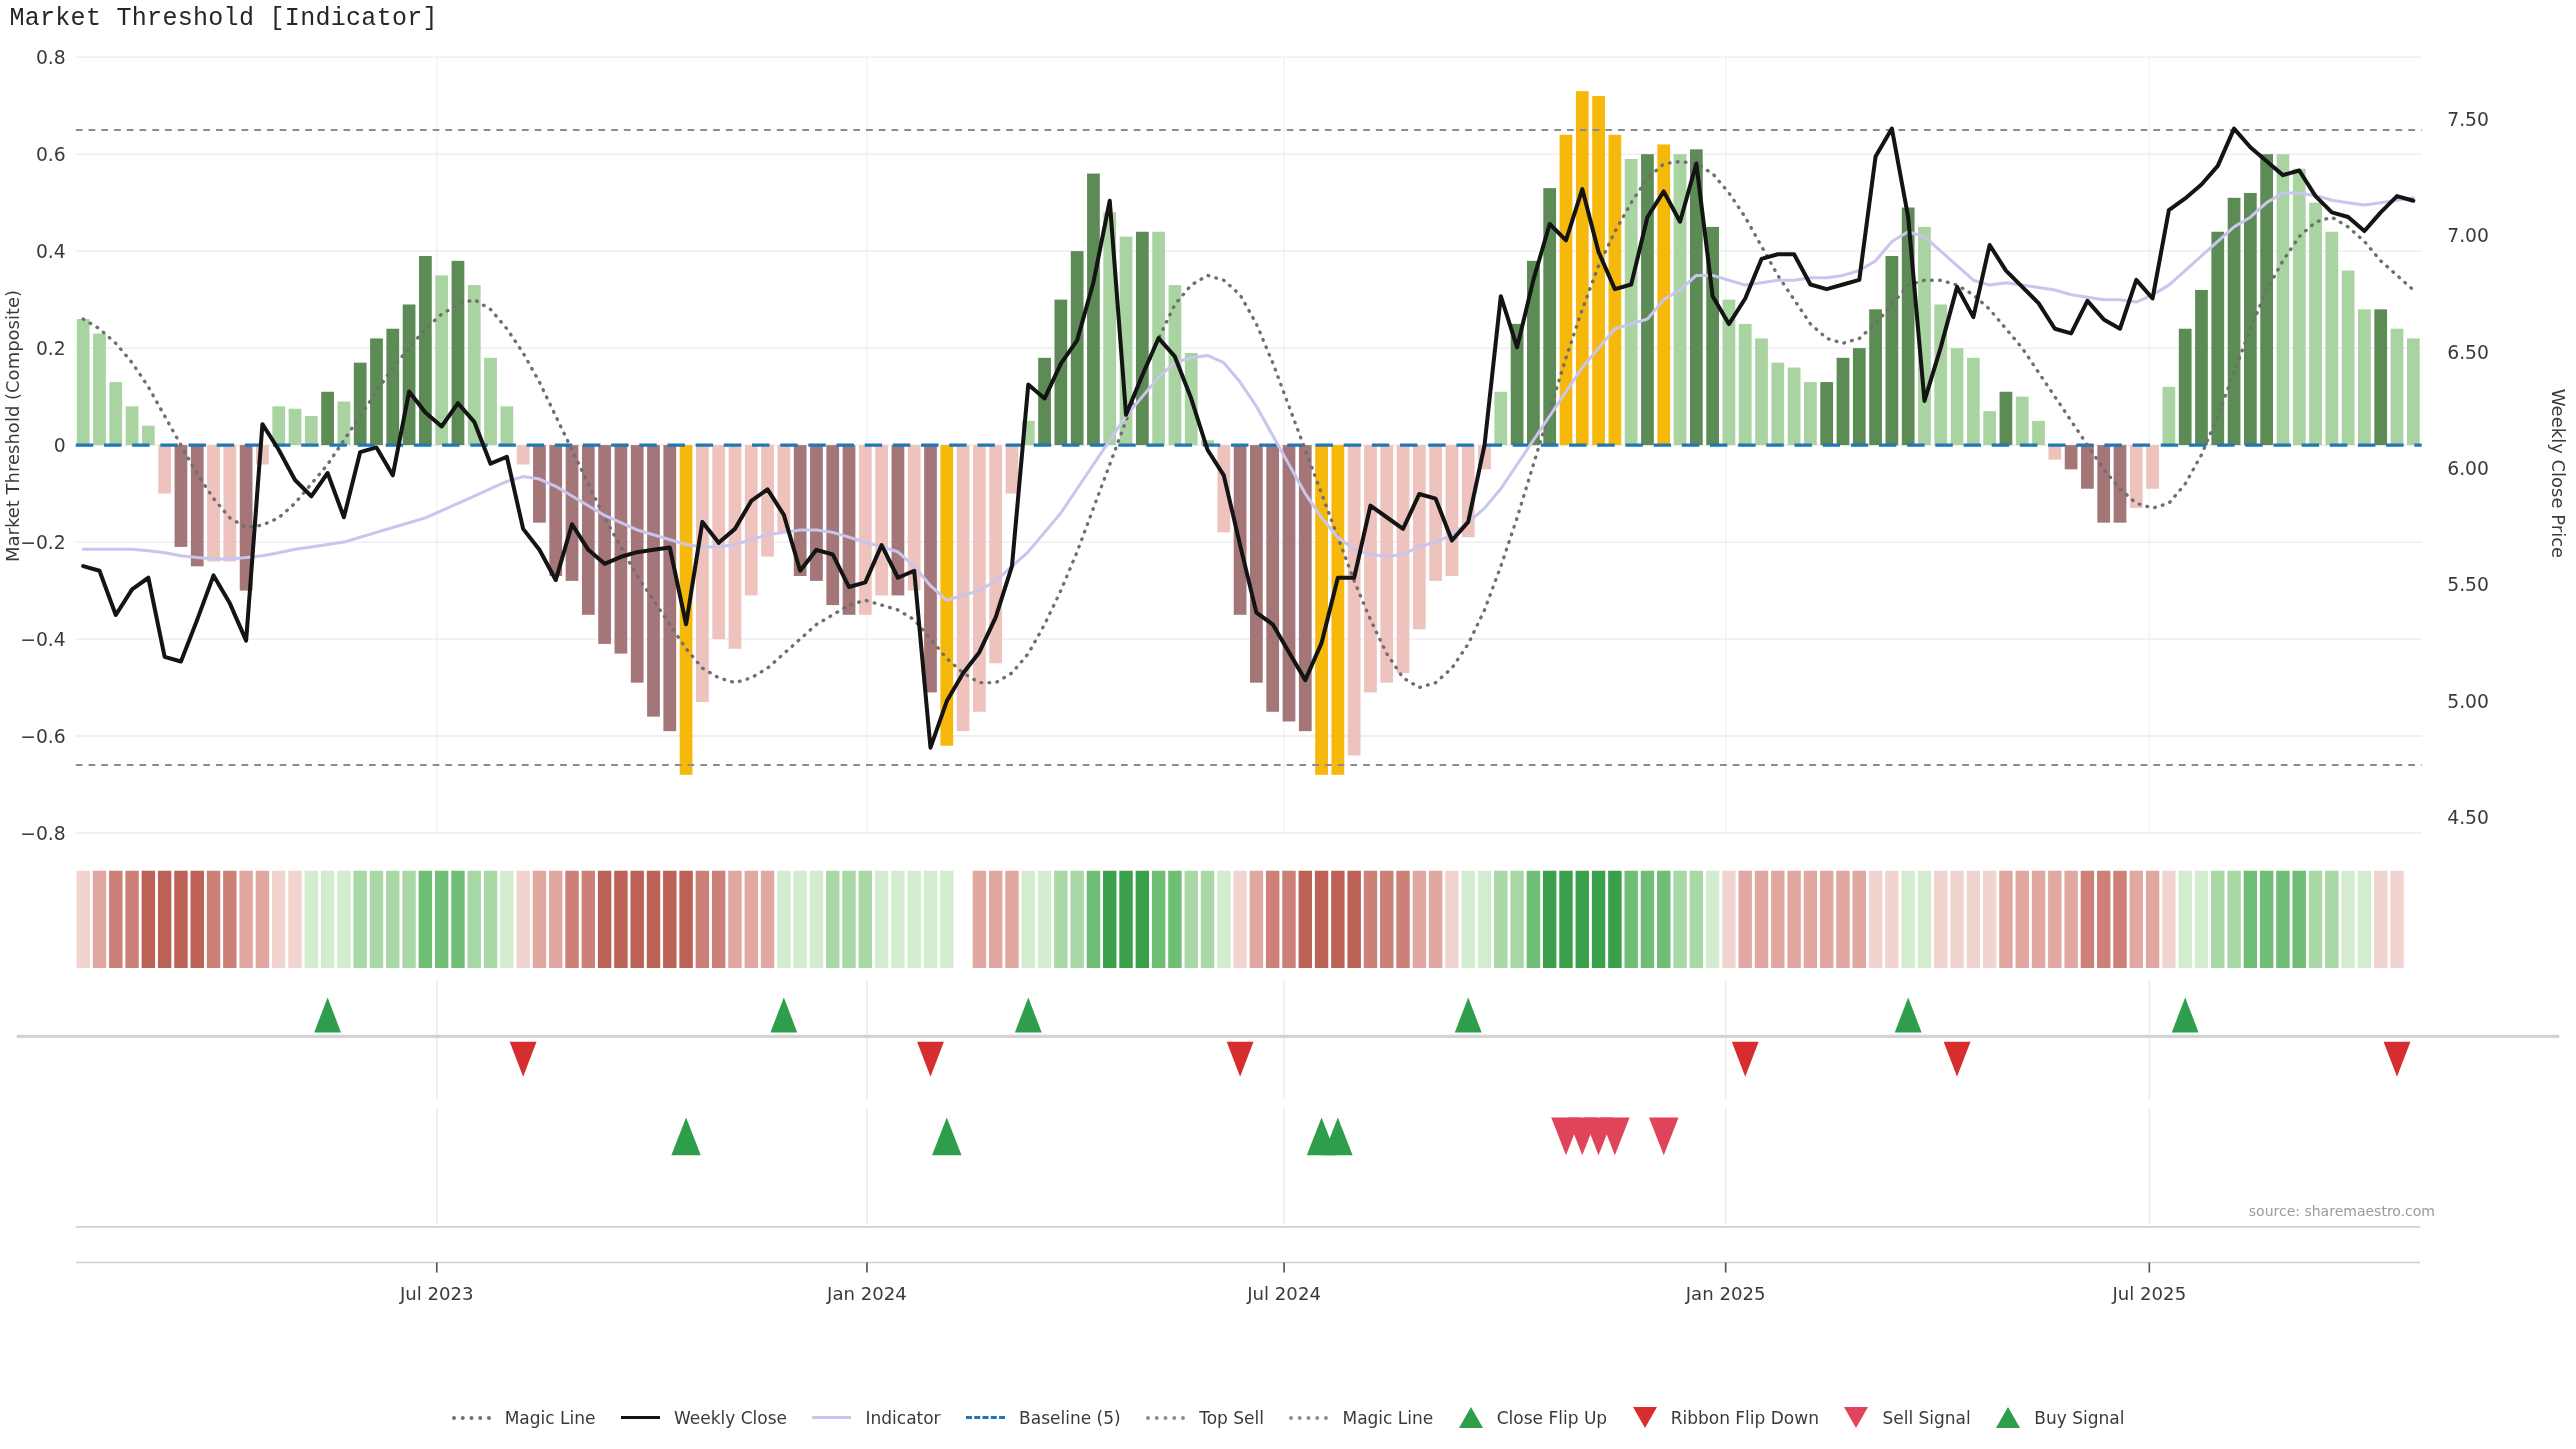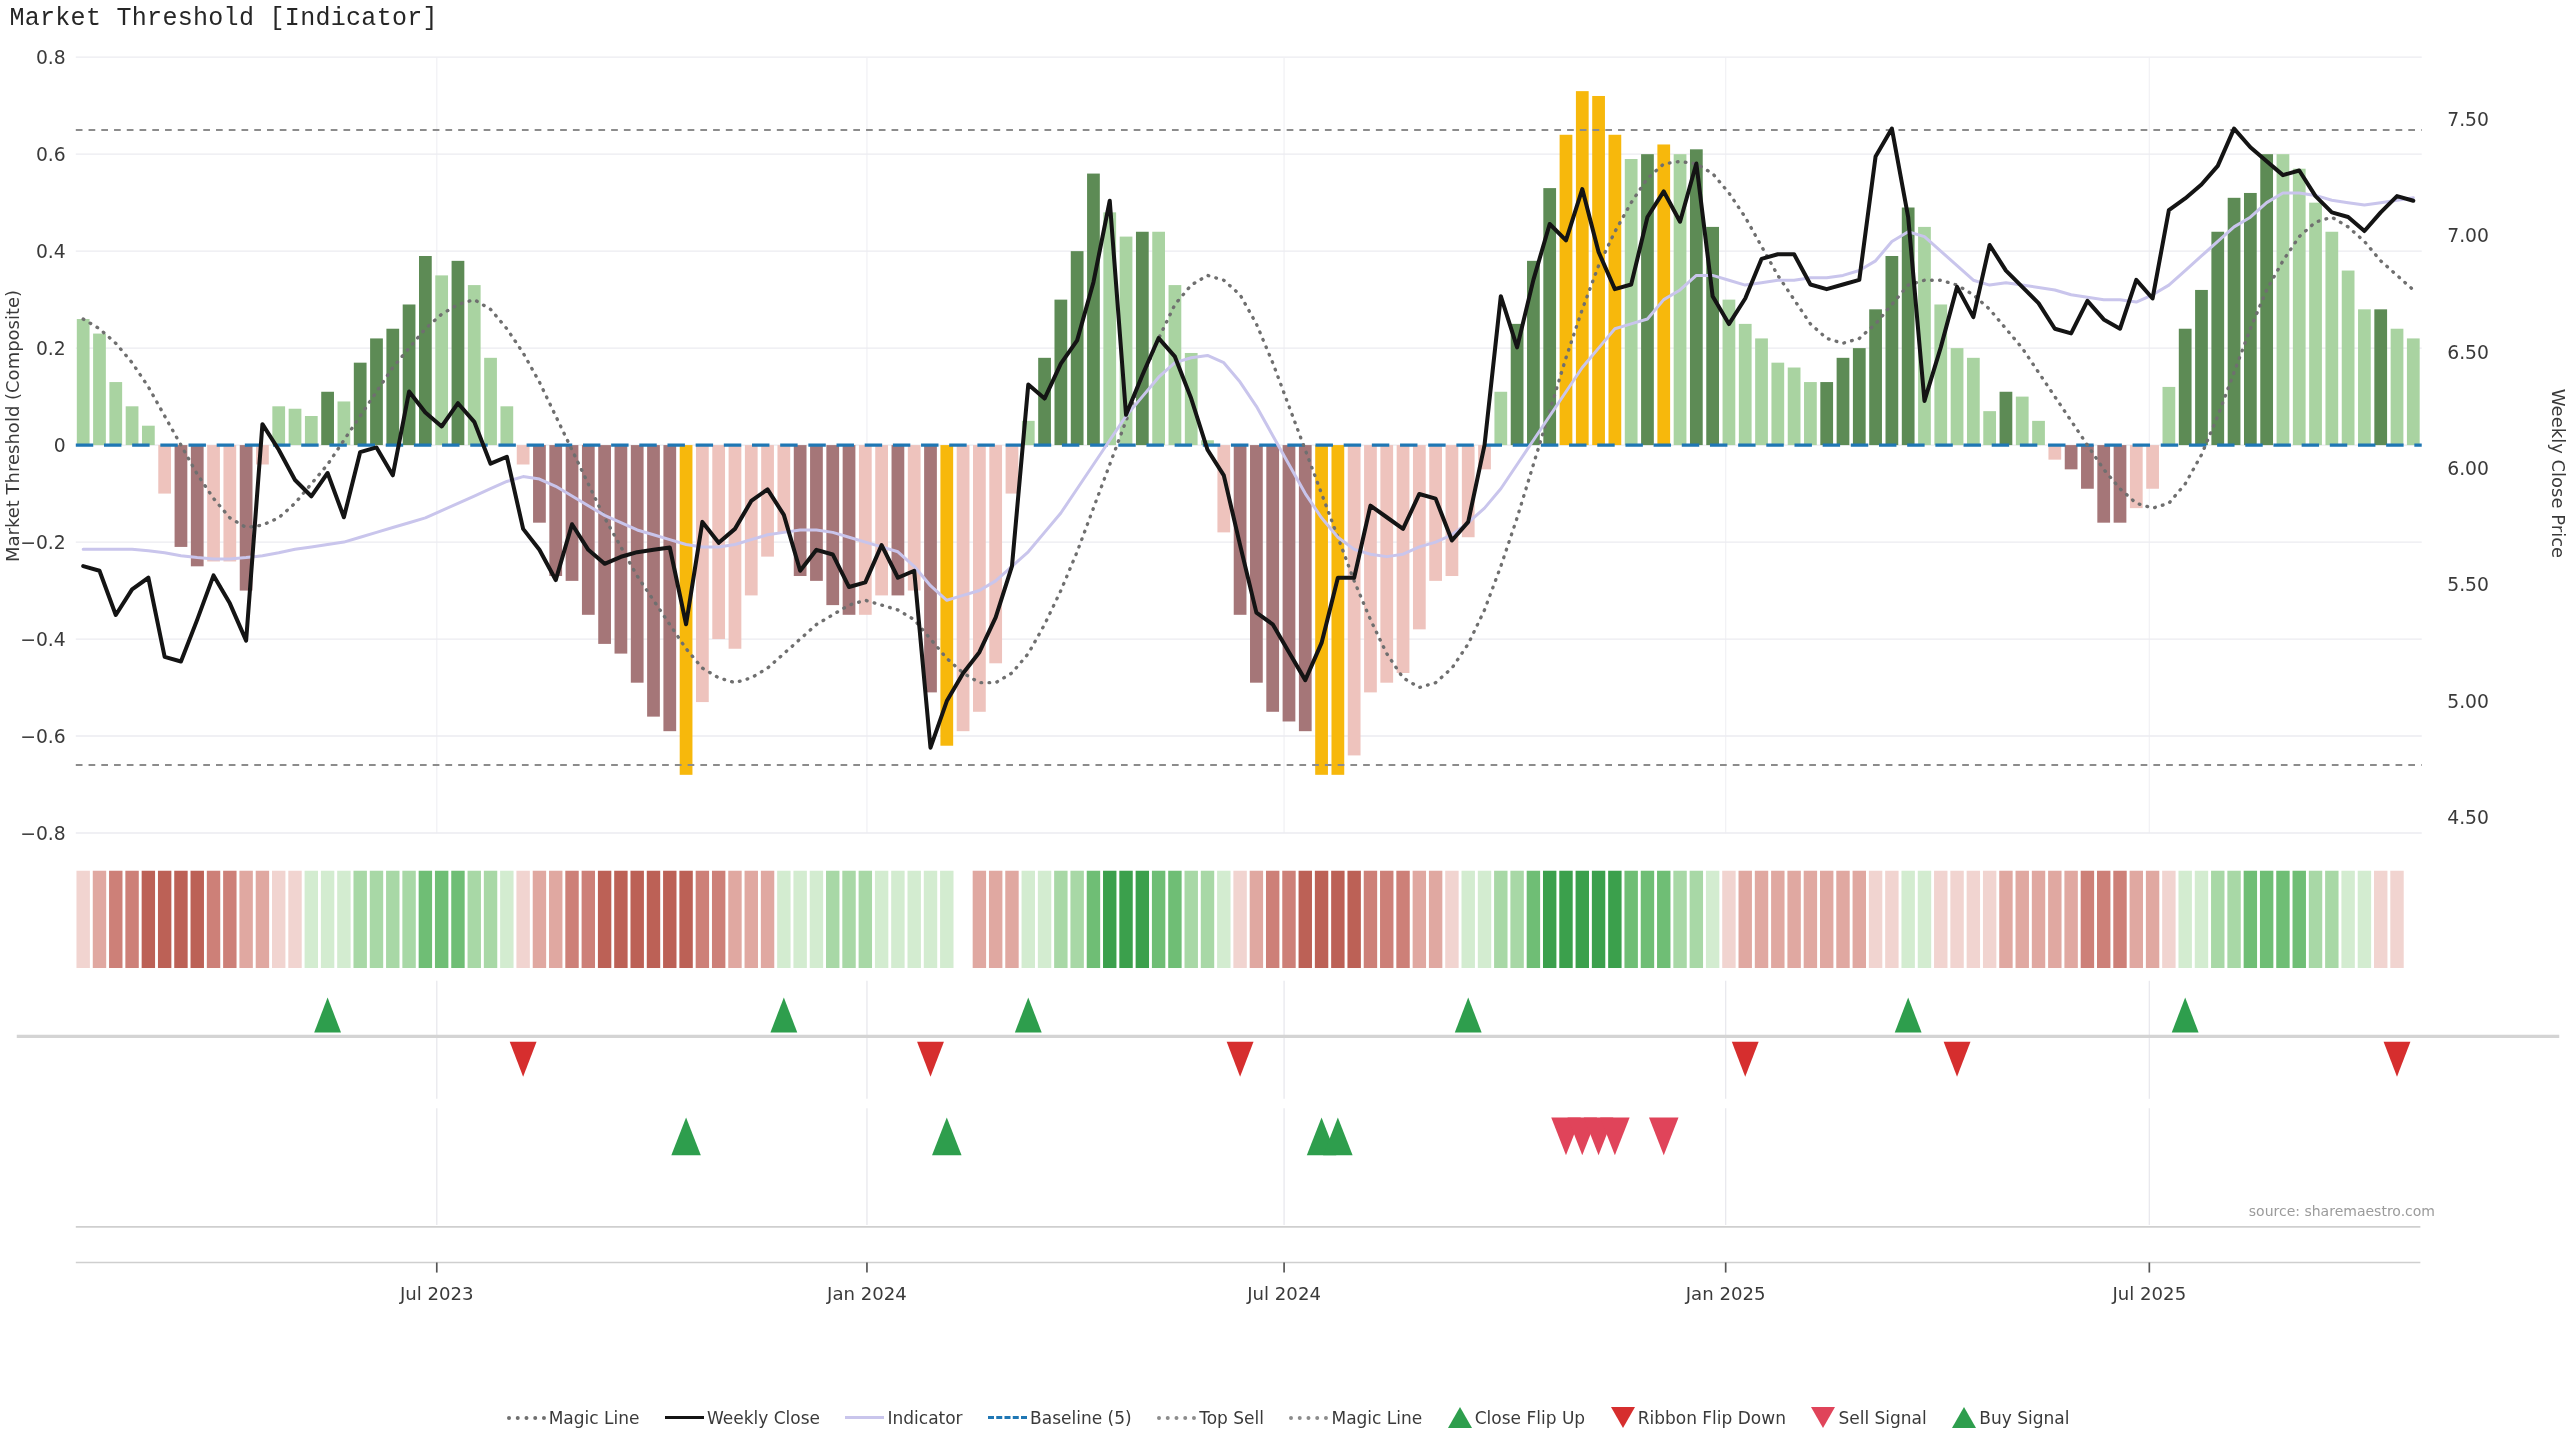--- a/index.html
+++ b/index.html
@@ -5,21 +5,21 @@
   html,body{margin:0;padding:0;background:#ffffff;}
   body{width:2576px;height:1449px;overflow:hidden;font-family:"DejaVu Sans","Liberation Sans",sans-serif;position:relative;}
   #app{position:absolute;inset:0;background:#ffffff;}
   #page-title{position:absolute;left:9.4px;top:4px;font-size:25px;color:#262626;letter-spacing:0.3px;font-family:Liberation Mono, monospace;}
   .axis-title{position:absolute;font-size:18px;color:#3a3a3a;white-space:nowrap;}
   #left-axis-title{left:-98px;top:441px;transform:rotate(-90deg);width:221px;text-align:center;}
   #right-axis-title{right:-80px;top:463px;transform:rotate(90deg);width:195px;text-align:center;}
   #source-label{position:absolute;right:141px;top:1203px;font-size:14px;color:#9b9b9b;}
   #chart-svg{position:absolute;left:0;top:0;}
   #legend{position:absolute;left:0;top:1407px;width:2576px;display:flex;justify-content:center;align-items:center;gap:25.5px;}
-  .legend-item{display:flex;align-items:center;gap:3px;}
+  .legend-item{display:flex;align-items:center;gap:14px;}
   .legend-label{font-size:17px;color:#3a3a3a;white-space:nowrap;}
   .lg-line{width:39px;height:0;border-top-width:3.4px;}
   .lg-solid{border-top-style:solid;}
   .lg-dashed{border-top-style:dashed;}
   .lg-dotted{border-top-style:dotted;border-top-width:4px;}
   .lg-tri-up{width:0;height:0;border-left:12.7px solid transparent;border-right:12.7px solid transparent;border-bottom:21.5px solid #2e9e4d;}
   .lg-tri-down{width:0;height:0;border-left:12.7px solid transparent;border-right:12.7px solid transparent;border-top:21.5px solid #d62e2e;}
 </style>
 </head>
 <body>

